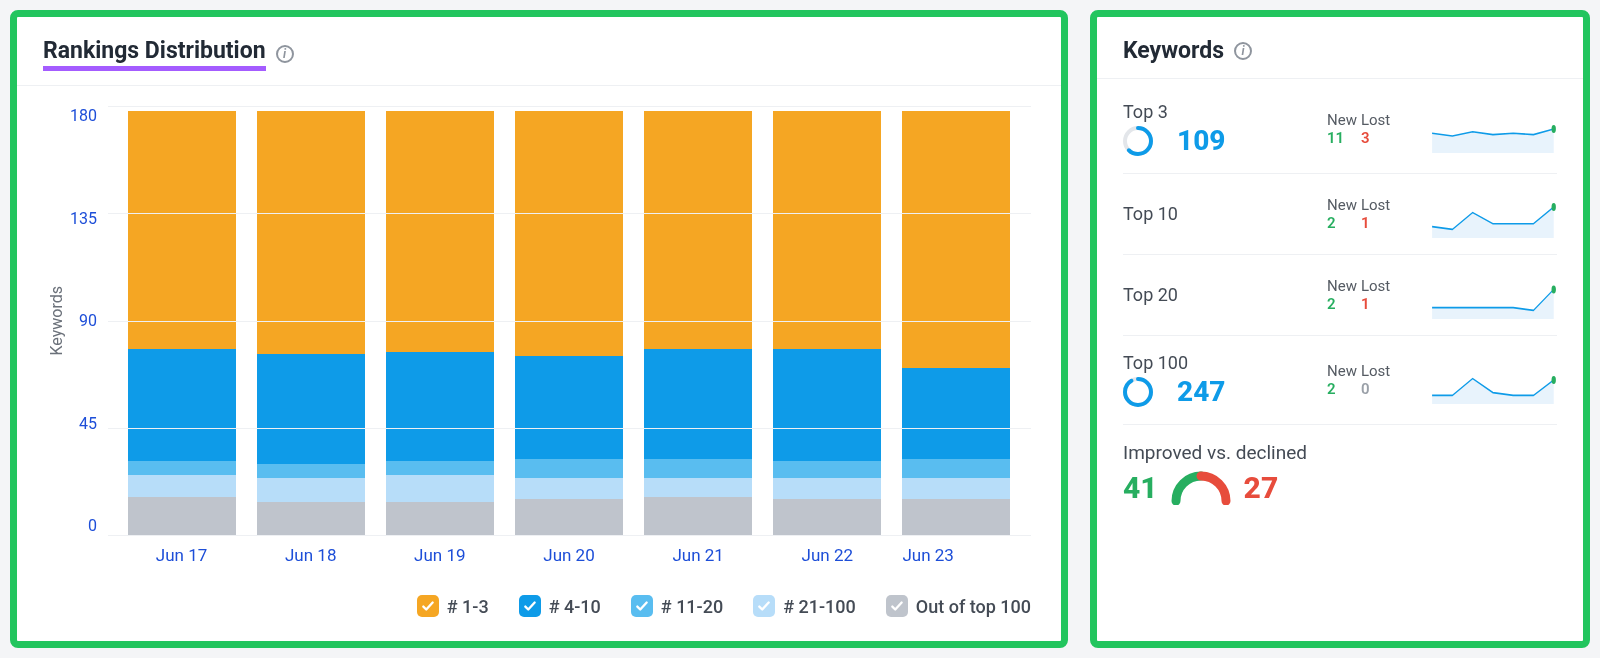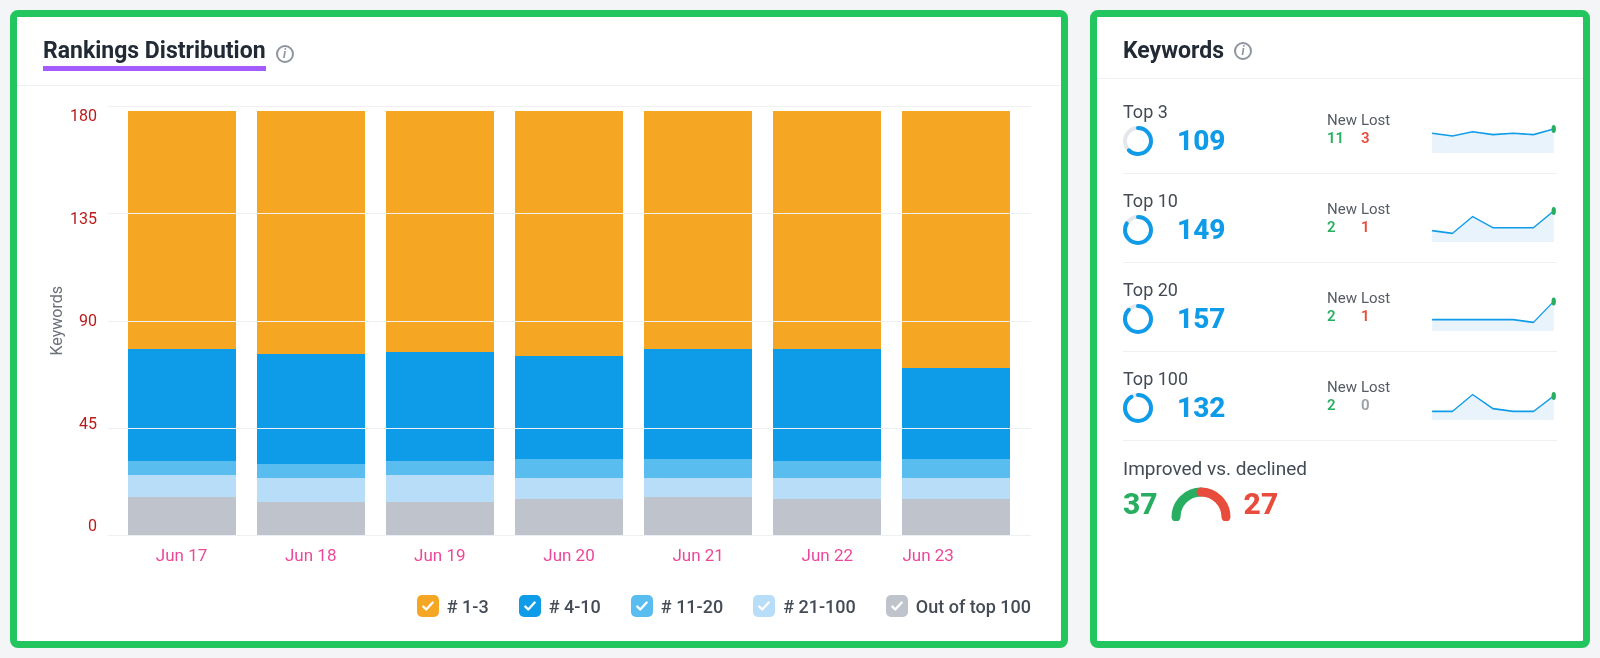--- a/index.html
+++ b/index.html
@@ -77,21 +77,21 @@
     writing-mode:vertical-rl;
     transform:rotate(180deg);
     text-align:center;
     font-size:16px;color:#6B717A;
     margin-right:4px;
     align-self:center;
   }
   .y-ticks{
     display:flex;flex-direction:column;justify-content:space-between;
     align-items:flex-end;
-    font-size:16px;color:#b91c1c;
+    font-size:16px;color:#1d4ed8;
     padding:0 10px 0 0;
   }
   .plot{
     position:relative;
     flex:1;
     border-left:1px solid transparent;
   }
   .gridline{
     position:absolute;left:0;right:0;height:0;
     border-top:1px solid #EEF0F3;
@@ -101,21 +101,21 @@
     display:flex;justify-content:space-around;align-items:flex-end;
     padding:0 10px;
   }
   .bar{
     width:108px;height:100%;
     display:flex;flex-direction:column-reverse;
   }
   .seg{width:100%}
   .x-axis{
     display:flex;justify-content:space-around;
-    font-size:17px;color:#ec4899;
+    font-size:17px;color:#1d4ed8;
     padding:10px 10px 0 70px;
   }
   .legend{
     display:flex;gap:30px;align-items:center;
     padding:20px 30px 24px 30px;
     font-size:18px;color:#444B55;font-weight:500;
     border-top:none;
     justify-content:flex-end;
   }
   .legend-item{display:flex;align-items:center;gap:8px;cursor:pointer}
@@ -318,54 +318,40 @@
     </div>
     <div class="spark"><svg viewBox="0 0 230 48" preserveAspectRatio="none">
     <path d="M2,28.2 L39,31 L76,26.8 L113,29.599999999999998 L150,28.2 L187,29.599999999999998 L224,24 L224,48 L2,48 Z" fill="#E8F3FC"></path>
     <path d="M2,28.2 L39,31 L76,26.8 L113,29.599999999999998 L150,28.2 L187,29.599999999999998 L224,24" fill="none" stroke="#0E9BE8" stroke-width="1.6"></path>
     <circle cx="224" cy="24" r="4" fill="#27AE60"></circle>
   </svg></div>
   </div>
         <div class="krow">
     <div class="kmain">
       <div class="klabel">Top 10</div>
-      <div class="kval-row">
-        <span class="kring"><svg viewBox="0 0 30 30">
-    <circle cx="15" cy="15" r="13" fill="none" stroke="#E3E6EA" stroke-width="4"></circle>
-    <circle cx="15" cy="15" r="13" fill="none" stroke="#0E9BE8" stroke-width="4" stroke-dasharray="81.68140899333463" stroke-dashoffset="13.88583952886689" transform="rotate(-90 15 15)" stroke-linecap="round"></circle>
-  </svg></span>
-        <span class="kval">149</span>
-      </div>
     </div>
     <div class="kmeta">
       <div>
               <div class="lbl">New</div>
               <div class="new">2</div>
             </div>
       <div>
               <div class="lbl">Lost</div>
               <div class="lost ">1</div>
             </div>
     </div>
     <div class="spark"><svg viewBox="0 0 230 48" preserveAspectRatio="none">
     <path d="M2,36.6 L39,39.4 L76,22.6 L113,33.8 L150,33.8 L187,33.8 L224,17 L224,48 L2,48 Z" fill="#E8F3FC"></path>
     <path d="M2,36.6 L39,39.4 L76,22.6 L113,33.8 L150,33.8 L187,33.8 L224,17" fill="none" stroke="#0E9BE8" stroke-width="1.6"></path>
     <circle cx="224" cy="17" r="4" fill="#27AE60"></circle>
   </svg></div>
   </div>
         <div class="krow">
     <div class="kmain">
       <div class="klabel">Top 20</div>
-      <div class="kval-row">
-        <span class="kring"><svg viewBox="0 0 30 30">
-    <circle cx="15" cy="15" r="13" fill="none" stroke="#E3E6EA" stroke-width="4"></circle>
-    <circle cx="15" cy="15" r="13" fill="none" stroke="#0E9BE8" stroke-width="4" stroke-dasharray="81.68140899333463" stroke-dashoffset="10.618583169133503" transform="rotate(-90 15 15)" stroke-linecap="round"></circle>
-  </svg></span>
-        <span class="kval">157</span>
-      </div>
     </div>
     <div class="kmeta">
       <div>
               <div class="lbl">New</div>
               <div class="new">2</div>
             </div>
       <div>
               <div class="lbl">Lost</div>
               <div class="lost ">1</div>
             </div>
@@ -377,21 +363,21 @@
   </svg></div>
   </div>
         <div class="krow">
     <div class="kmain">
       <div class="klabel">Top 100</div>
       <div class="kval-row">
         <span class="kring"><svg viewBox="0 0 30 30">
     <circle cx="15" cy="15" r="13" fill="none" stroke="#E3E6EA" stroke-width="4"></circle>
     <circle cx="15" cy="15" r="13" fill="none" stroke="#0E9BE8" stroke-width="4" stroke-dasharray="81.68140899333463" stroke-dashoffset="7.351326809400114" transform="rotate(-90 15 15)" stroke-linecap="round"></circle>
   </svg></span>
-        <span class="kval">132</span>
+        <span class="kval">247</span>
       </div>
     </div>
     <div class="kmeta">
       <div>
               <div class="lbl">New</div>
               <div class="new">2</div>
             </div>
       <div>
               <div class="lbl">Lost</div>
               <div class="lost zero">0</div>
@@ -399,21 +385,21 @@
     </div>
     <div class="spark"><svg viewBox="0 0 230 48" preserveAspectRatio="none">
     <path d="M2,39.4 L39,39.4 L76,22.6 L113,36.6 L150,39.4 L187,39.4 L224,24 L224,48 L2,48 Z" fill="#E8F3FC"></path>
     <path d="M2,39.4 L39,39.4 L76,22.6 L113,36.6 L150,39.4 L187,39.4 L224,24" fill="none" stroke="#0E9BE8" stroke-width="1.6"></path>
     <circle cx="224" cy="24" r="4" fill="#27AE60"></circle>
   </svg></div>
   </div>
         <div class="ivd">
   <div class="ivd-title">Improved vs. declined</div>
   <div class="ivd-body">
-    <span class="ivd-up">37</span>
+    <span class="ivd-up">41</span>
     <span class="gauge">
       <svg viewBox="0 0 62 34">
         <path d="M6 30 A25 25 0 0 1 31 5" fill="none" stroke="#27AE60" stroke-width="9" stroke-linecap="round"></path>
         <path d="M31 5 A25 25 0 0 1 56 30" fill="none" stroke="#E74C3C" stroke-width="9" stroke-linecap="round"></path>
       </svg>
     </span>
     <span class="ivd-down">27</span>
   </div>
         </div>
       </div>

